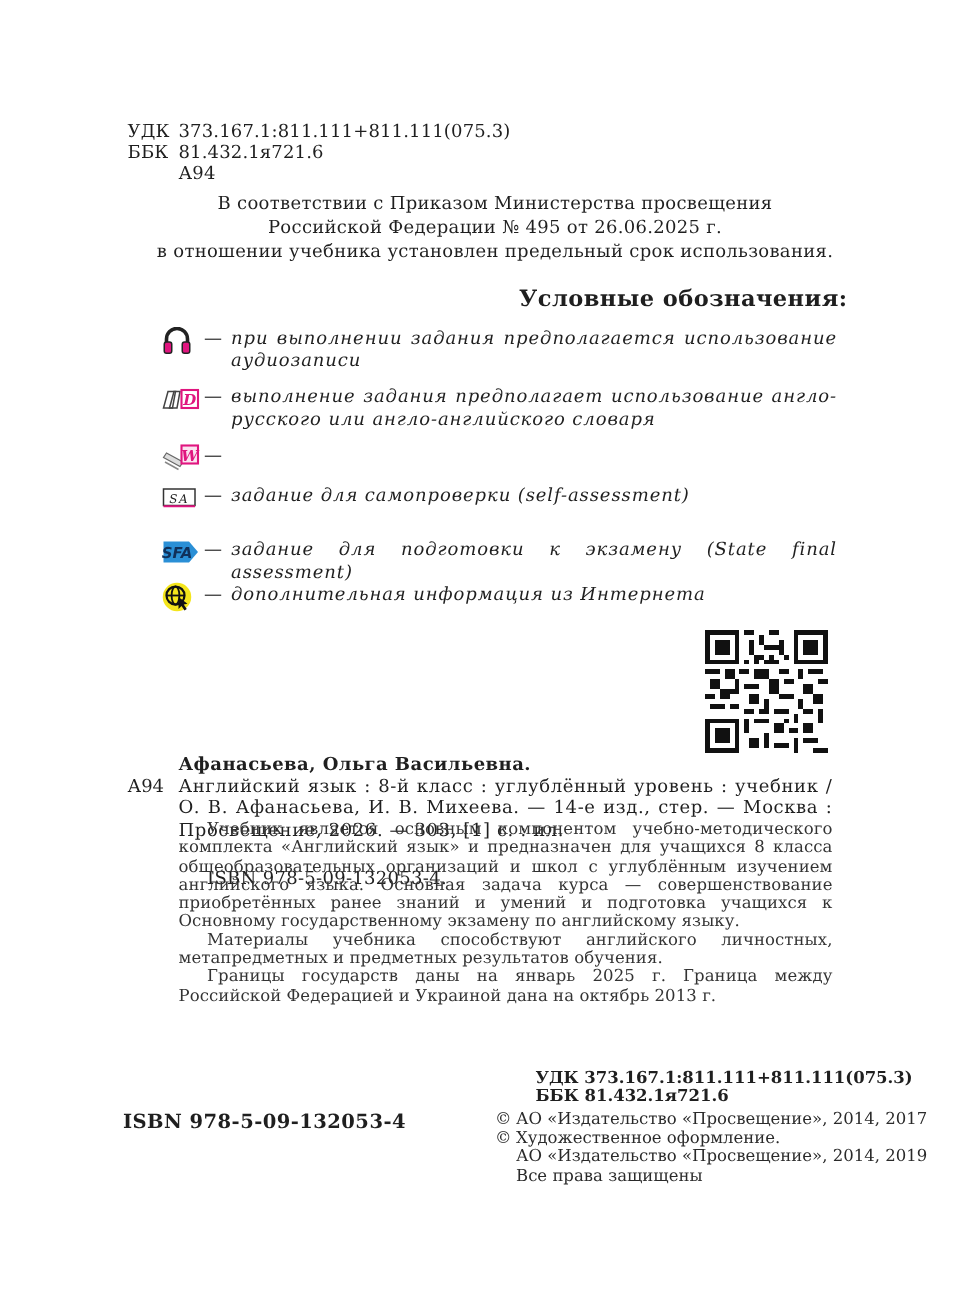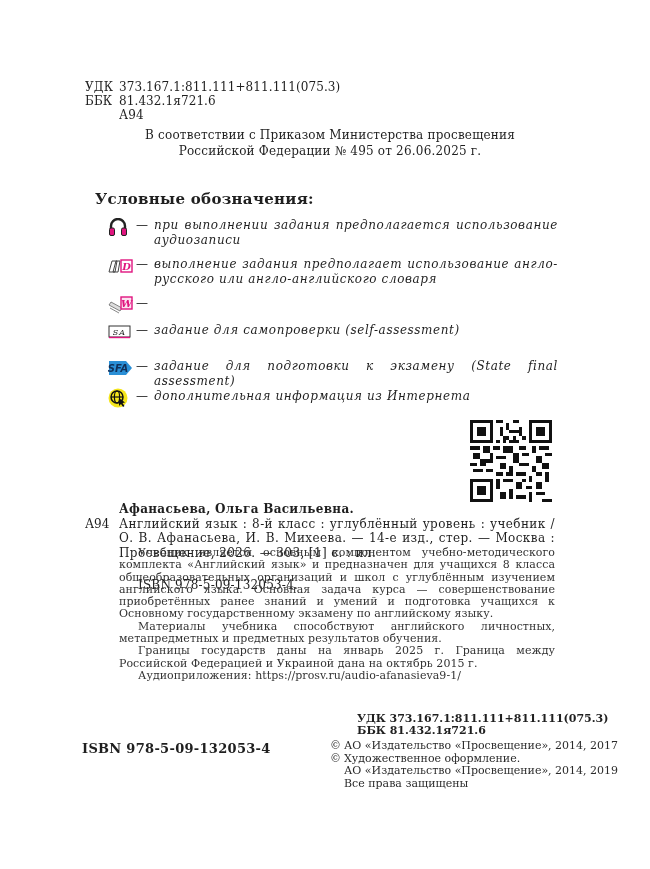--- a/index.html
+++ b/index.html
@@ -7,21 +7,21 @@
          font-family: "DejaVu Serif", "Liberation Serif", serif; color: #1f1f1f; }
   .abs { position: absolute; }
   .udk-top { left: 85px; top: 80px; font-size: 12px; line-height: 14px; letter-spacing: 0.1px; }
   .udk-top .row { white-space: nowrap; }
   .udk-top .lbl { display: inline-block; width: 34px; }
   .udk-top .a94 { padding-left: 34px; }
 
   .notice { left: 95px; top: 127px; width: 470px; text-align: center;
             font-size: 12px; line-height: 16px; letter-spacing: 0.2px; }
 
-  .legend-title { left: 95px; top: 190px; width: 470px; text-align: left;
+  .legend-title { left: 95px; top: 190px; width: 470px; text-align: right;
                   font-weight: bold; font-size: 15px; letter-spacing: 0.3px; }
 
   .legend { left: 108px; top: 218px; width: 450px; }
   .leg-item { position: relative; display: flex; align-items: flex-start;
               font-size: 12px; line-height: 15px; font-style: italic; margin-bottom: 3px; }
   .leg-icon { width: 28px; height: 18px; flex: 0 0 28px; display: flex; align-items: center; justify-content: flex-start; }
   .leg-dash { width: 18px; flex: 0 0 18px; font-style: normal; }
   .leg-text { flex: 1; text-align: justify; text-align-last: left; letter-spacing: 0.6px; }
   .gap-after { margin-bottom: 9px; }
 
@@ -49,20 +49,21 @@
 
 <div class="abs udk-top">
   <div class="row"><span class="lbl">УДК</span><span>373.167.1:811.111+811.111(075.3)</span></div>
   <div class="row"><span class="lbl">ББК</span><span>81.432.1я721.6</span></div>
   <div class="row a94">А94</div>
 </div>
 
 <div class="abs notice">
   <div>В соответствии с Приказом Министерства просвещения</div>
   <div>Российской Федерации № 495 от 26.06.2025 г.</div>
+  <div>в отношении учебника установлен предельный срок использования.</div>
 </div>
 
 <div class="abs legend-title">Условные обозначения:</div>
 
 <div class="abs legend">
 
   <div class="leg-item gap-after">
     <span class="leg-icon">
       <svg width="20" height="18" viewBox="0 0 20 18">
         <path d="M3 11 V8 A7 7 0 0 1 17 8 V11" fill="none" stroke="#222" stroke-width="2.4"></path>
@@ -214,22 +215,21 @@
   <div class="entry">
     <span class="code">А94</span>
     <span class="body">Английский язык : 8-й класс : углублённый уровень : учебник / О. В. Афанасьева, И. В. Михеева. — 14-е изд., стер. — Москва : Просвещение, 2026. — 303, [1] с. : ил.</span>
   </div>
   <div class="isbn-line">ISBN 978-5-09-132053-4.</div>
 </div>
 
 <div class="abs annot">
   <p>Учебник является основным компонентом учебно-методического комплекта «Английский язык» и предназначен для учащихся 8 класса общеобразовательных организаций и школ с углублённым изучением английского языка. Основная задача курса — совершенствование приобретённых ранее знаний и умений и подготовка учащихся к Основному государственному экзамену по английскому языку.</p>
   <p>Материалы учебника способствуют английского личностных, метапредметных и предметных результатов обучения.</p>
-  <p>Границы государств даны на январь 2025 г. Граница между Российской Федерацией и Украиной дана на октябрь 2015 г.</p>
-  <p>Аудиоприложения: https://prosv.ru/audio-afanasieva9-1/</p>
+  <p>Границы государств даны на январь 2025 г. Граница между Российской Федерацией и Украиной дана на октябрь 2013 г.</p>
 </div>
 
 <div class="abs udk-bottom">
   <div>УДК 373.167.1:811.111+811.111(075.3)</div>
   <div>ББК 81.432.1я721.6</div>
 </div>
 
 <div class="abs isbn-bottom">ISBN 978-5-09-132053-4</div>
 
 <div class="abs copy">

